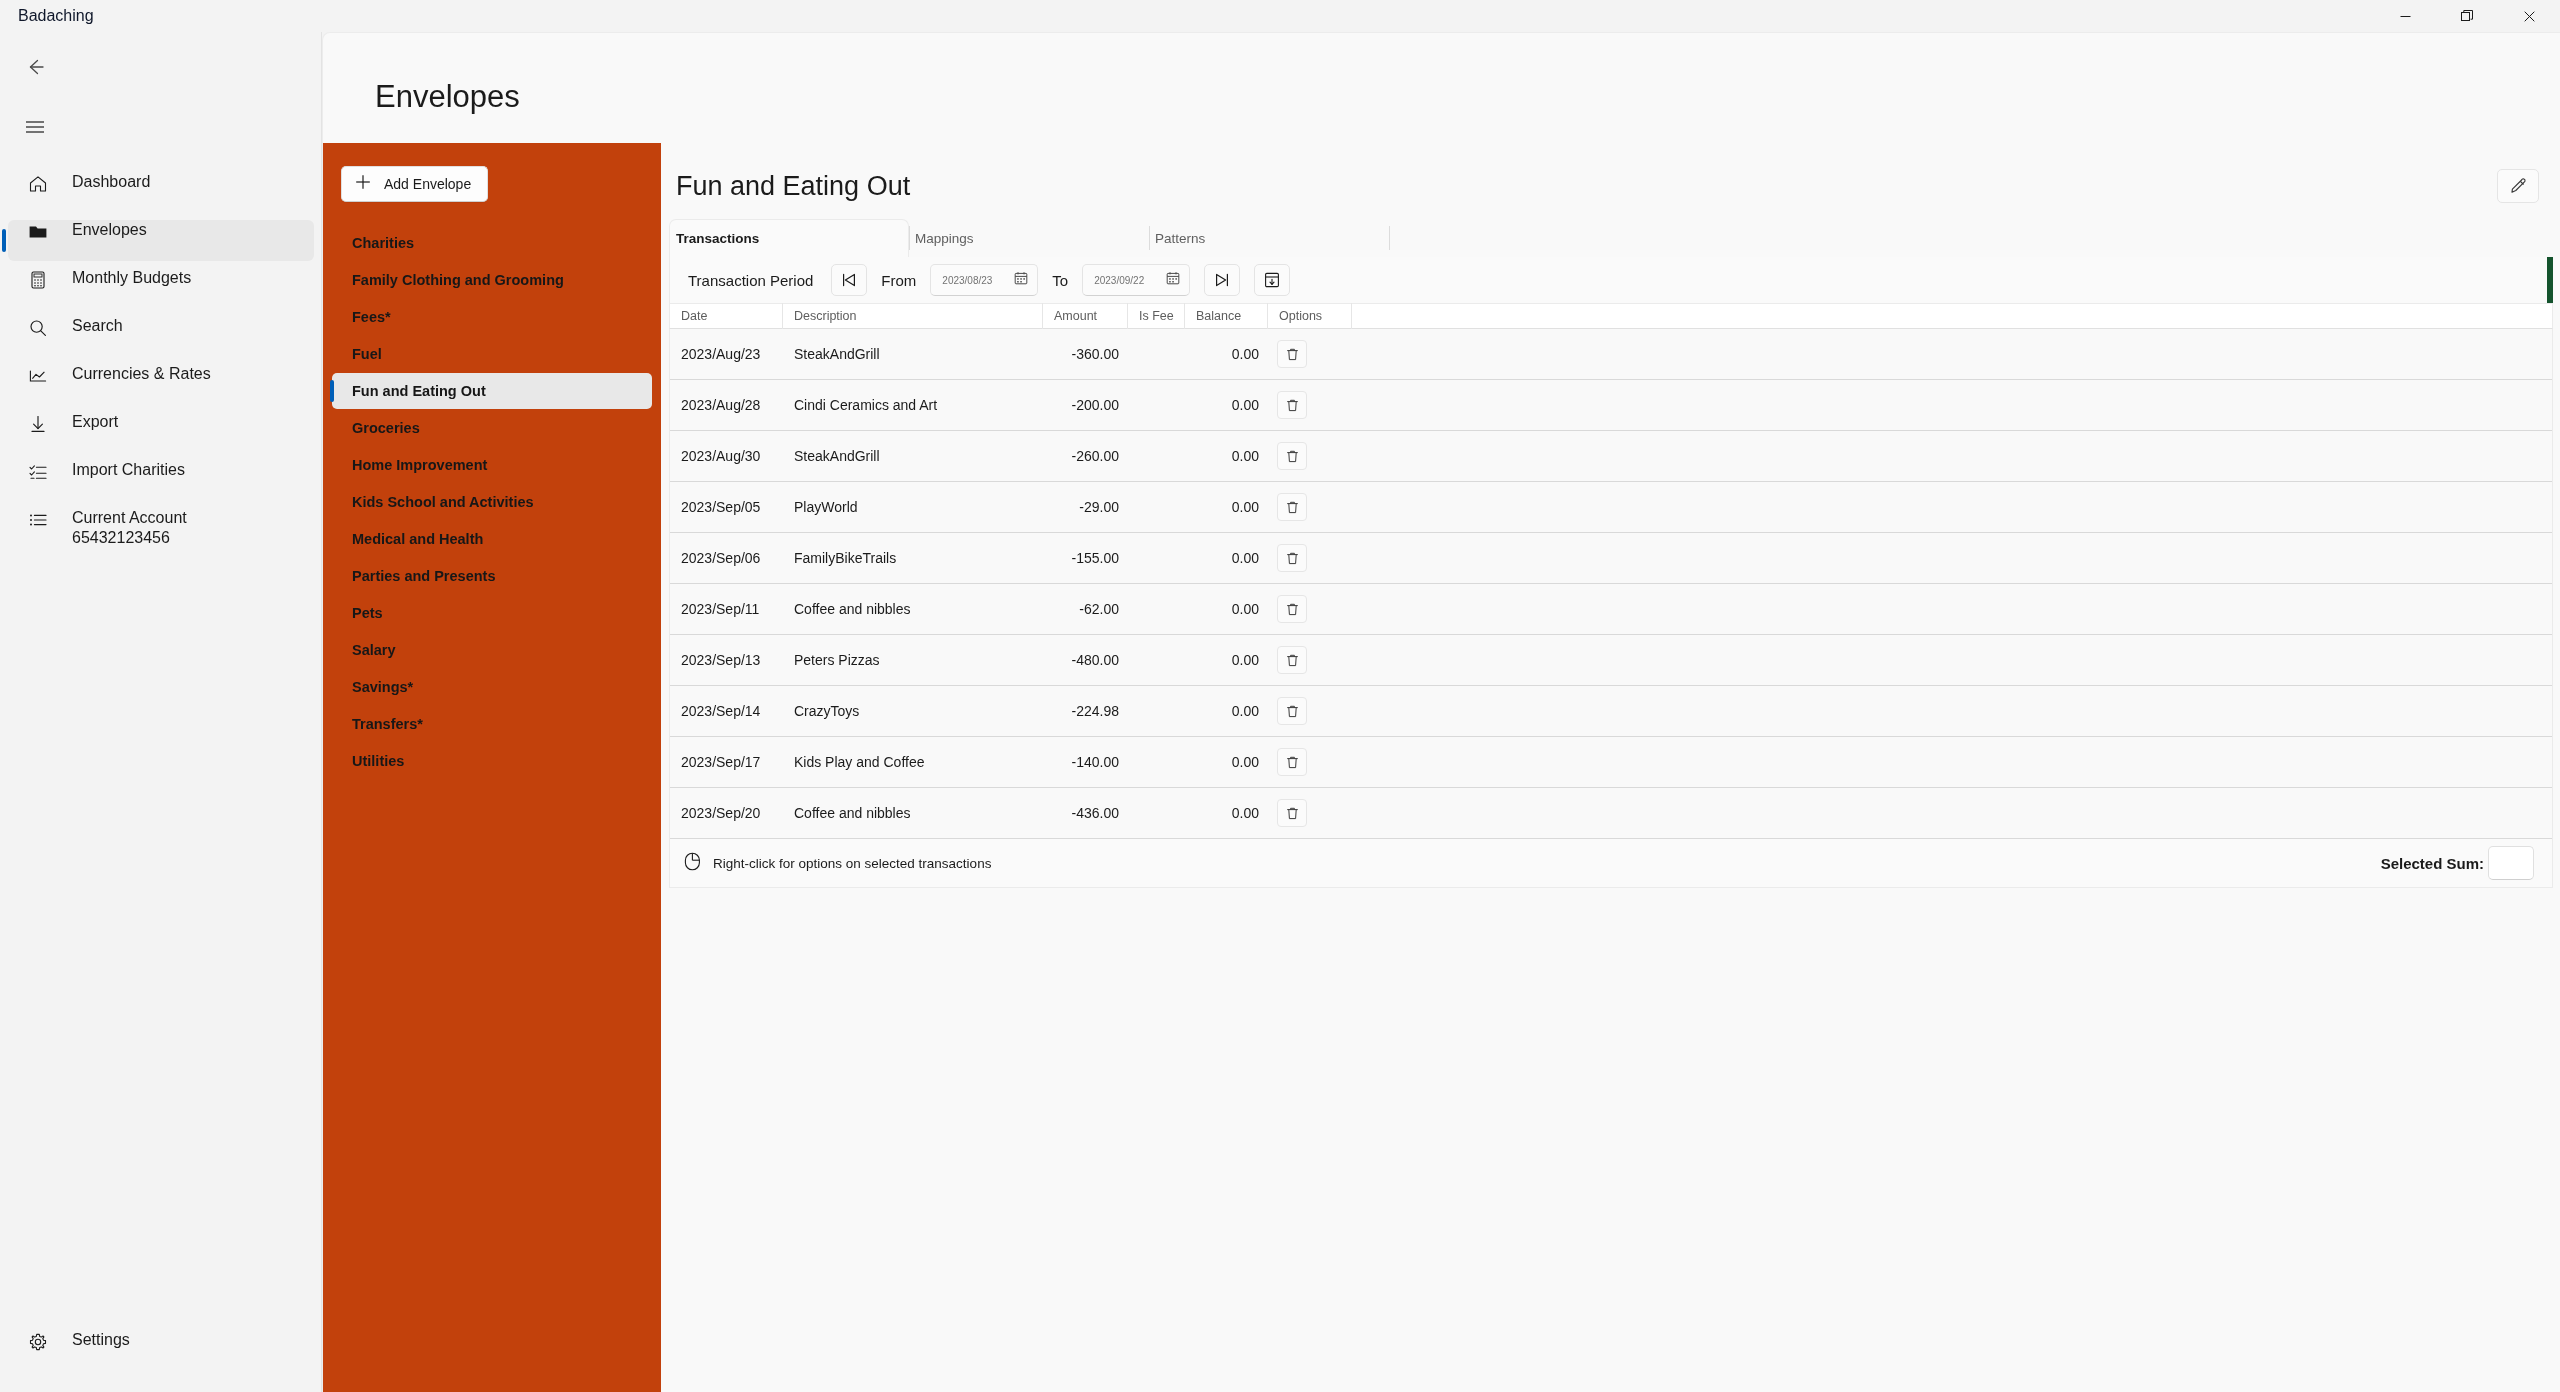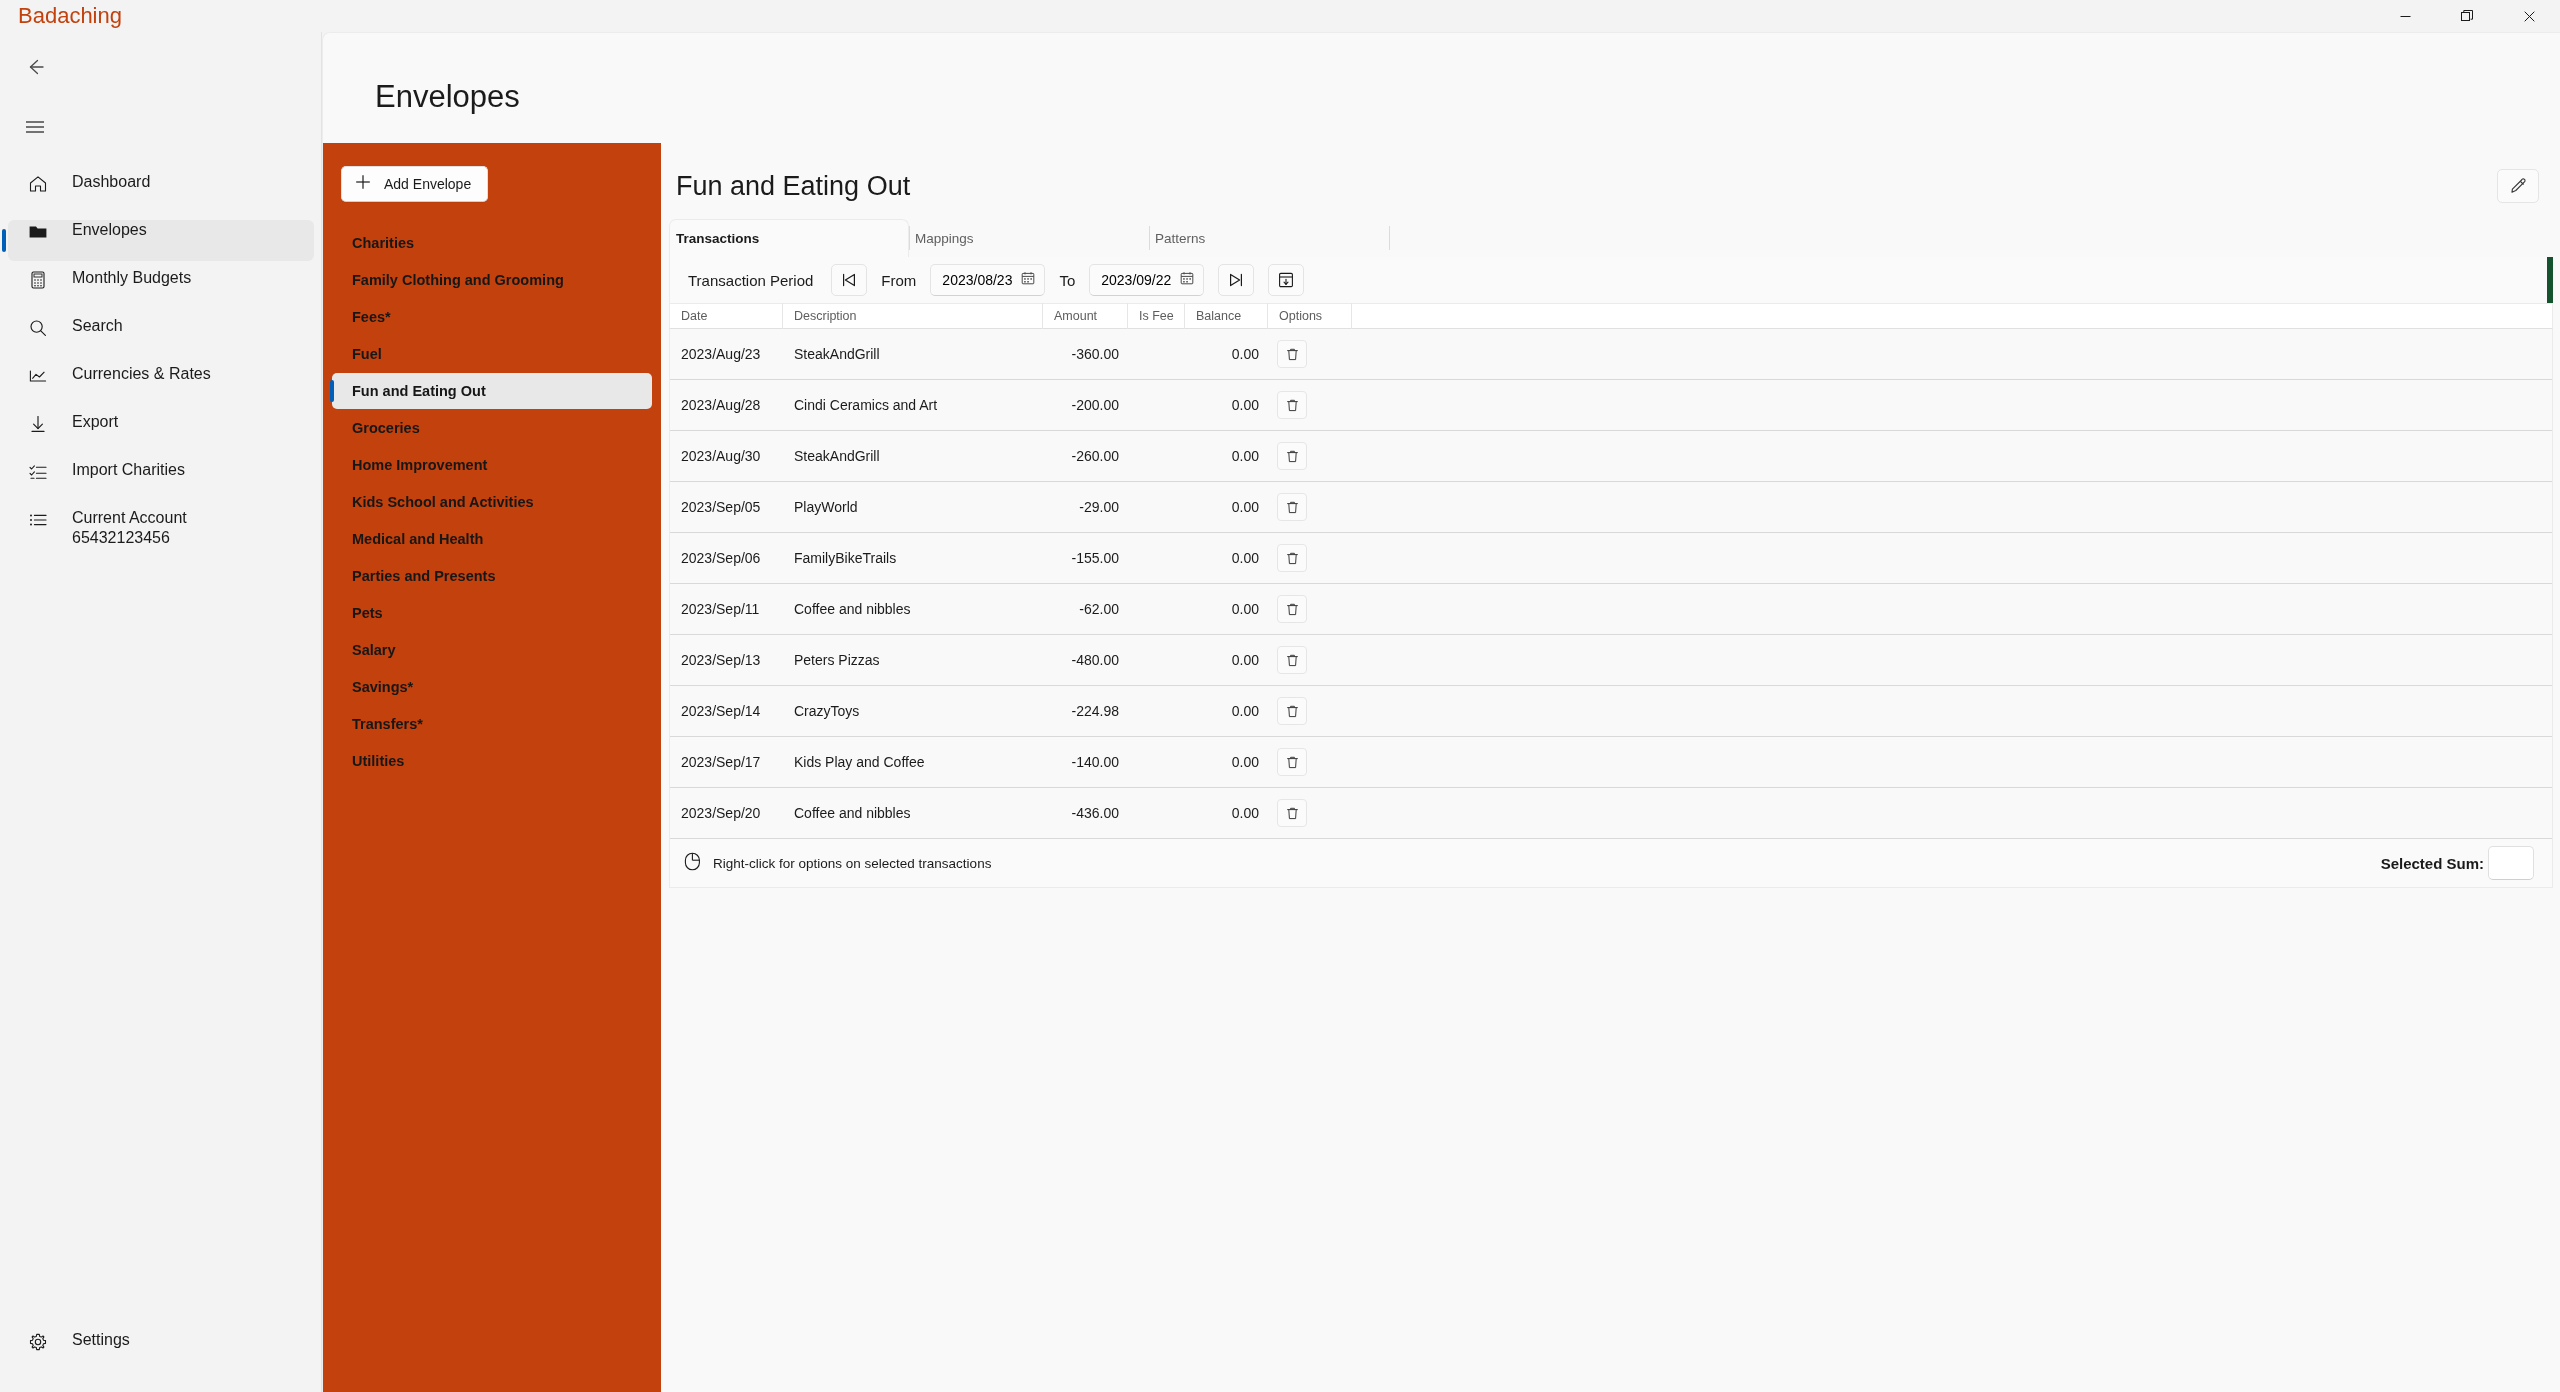--- a/index.html
+++ b/index.html
@@ -13,21 +13,21 @@
 
   
   #titlebar {
     position: absolute; top: 0; left: 0;
     width: 2560px; height: 32px;
     background: #f3f3f3;
     display: flex; align-items: center;
   }
   #app-title {
     margin-left: 18px;
-    font-size: 22px; color: #c2410c; line-height: 32px;
+    font-size: 16px; color: #0f172a; line-height: 32px;
   }
   #window-controls {
     position: absolute; right: 0; top: 0;
     display: flex; height: 32px;
   }
   .wctl {
     width: 62px; height: 32px;
     display: flex; align-items: center; justify-content: center;
     color: #1b1b1b;
   }
@@ -197,21 +197,21 @@
   .fld-label { font-size: 15px; color: #1b1b1b; margin: 0 14px; }
   .date-field {
     height: 32px; min-width: 108px;
     background: #fbfbfb; border: 1px solid #e4e4e4;
     border-bottom-color: #d2d2d2;
     border-radius: 5px;
     display: flex; align-items: center; justify-content: space-between;
     padding: 0 9px 0 11px; gap: 9px;
     cursor: text;
   }
-  .date-field .dtxt { font-size: 14px; color: #000000; }
+  .date-field .dtxt { font-size: 10px; color: #737373; }
 
   
   #table-head {
     position: absolute; top: 160px; left: 8px;
     width: 1884px; height: 26px;
     background: #fff;
     border: 1px solid #ebebeb;
     border-bottom: 1px solid #e0e0e0;
     display: flex; align-items: center;
   }

